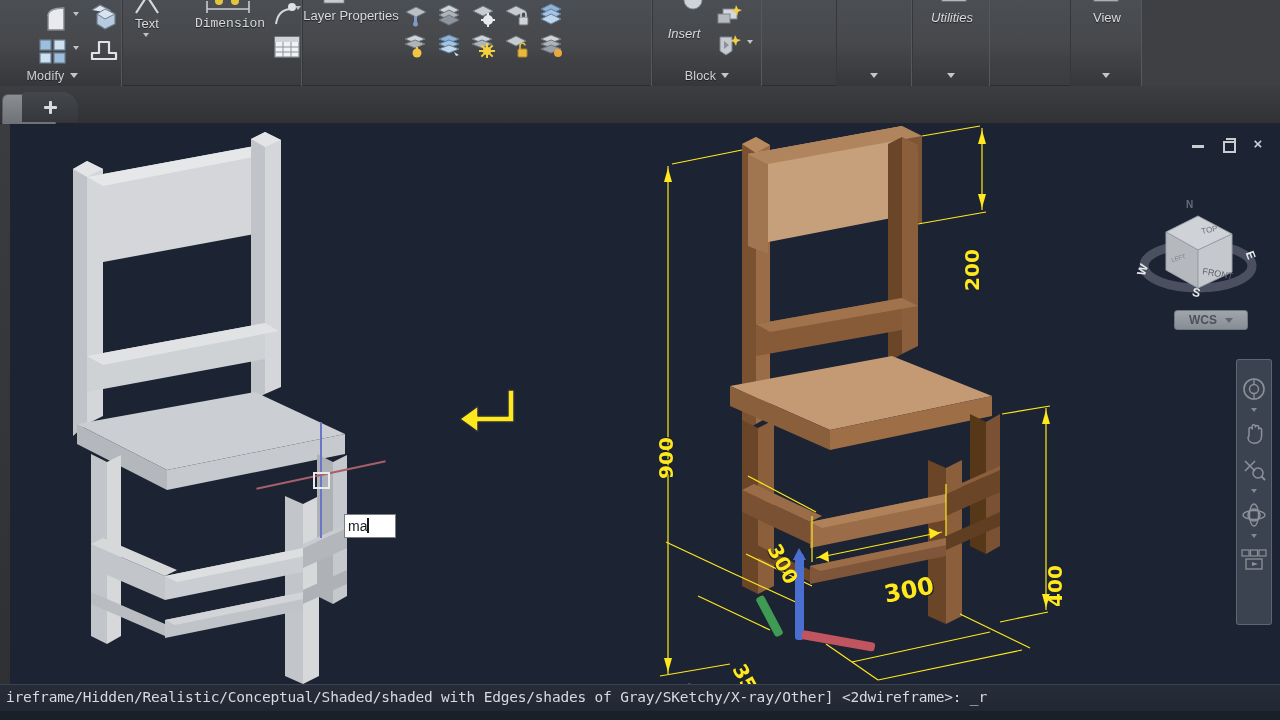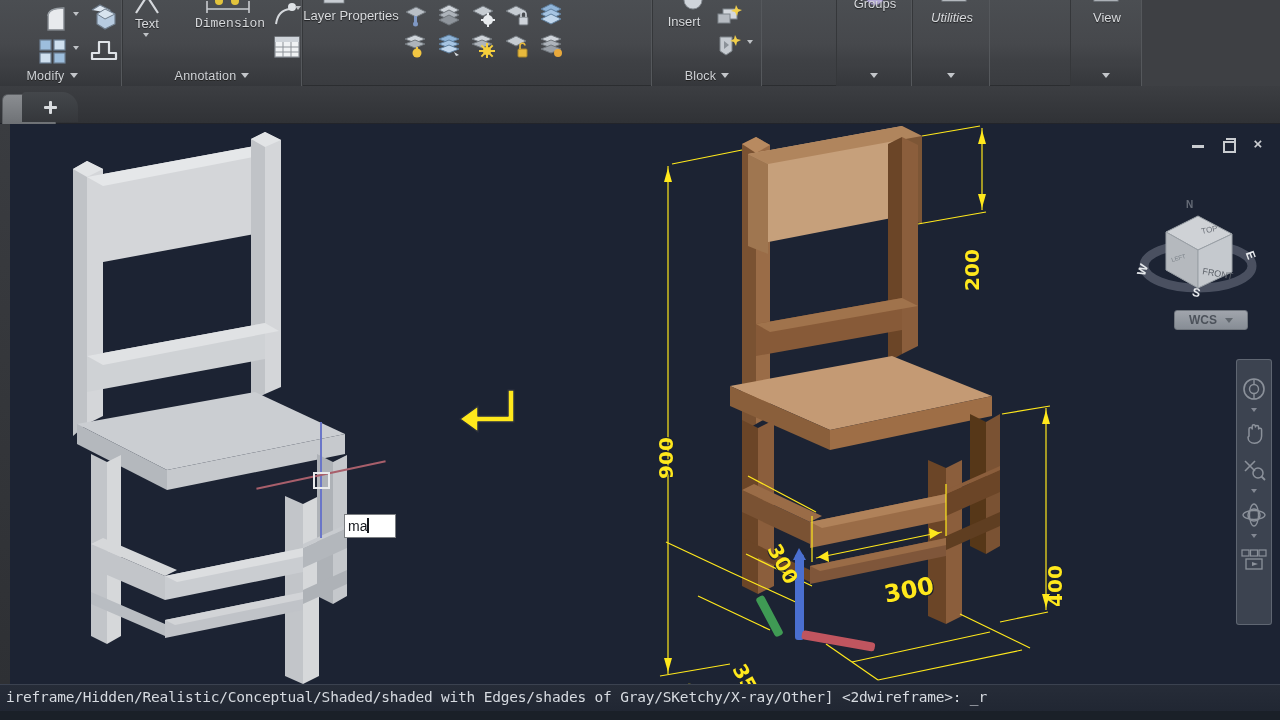--- a/index.html
+++ b/index.html
@@ -236,24 +236,20 @@
         <div class="iconcell" style="left:148px; top:32px; width:32px; height:30px;">
           <svg width="28" height="24" viewBox="0 0 28 24">
             <rect x="2" y="2" width="24" height="20" fill="#f0f2f4" stroke="#8d9298" stroke-width="1.2"></rect>
             <rect x="2" y="2" width="24" height="5" fill="#cfd4da"></rect>
             <line x1="10" y1="7" x2="10" y2="22" stroke="#8d9298" stroke-width="1"></line>
             <line x1="18" y1="7" x2="18" y2="22" stroke="#8d9298" stroke-width="1"></line>
             <line x1="2" y1="12" x2="26" y2="12" stroke="#8d9298" stroke-width="1"></line>
             <line x1="2" y1="17" x2="26" y2="17" stroke="#8d9298" stroke-width="1"></line>
           </svg>
         </div>
-      </div>
-      <div class="panel-title">
-        <span>Annotation</span>
-        <span class="caret"></span>
       </div>
     </div>
 
     <div class="panel" style="left:302px; width:350px;">
       <div class="panel-body">
         <div class="iconcell" style="left:8px; top:-8px; width:46px; height:30px;">
           <svg width="32" height="24" viewBox="0 0 32 24">
             <rect x="6" y="4" width="20" height="4" fill="#c8cdd3" stroke="#7c8288" stroke-width="0.8"></rect>
           </svg>
         </div>
@@ -349,21 +345,21 @@
       </div>
     </div>
 
     <div class="panel" style="left:652px; width:110px;">
       <div class="panel-body">
         <div class="iconcell" style="left:22px; top:-14px; width:36px; height:26px;">
           <svg width="28" height="22" viewBox="0 0 28 22">
               <circle cx="14" cy="12" r="9" fill="#cfd4da" stroke="#888e94" stroke-width="1"></circle>
             </svg>
         </div>
-        <div class="big-label" style="position:absolute; left:0px; top:14px; width:62px; ">Insert</div>
+        <div class="big-label" style="position:absolute; left:0px; top:26px; width:62px; font-style:italic;">Insert</div>
         <div class="iconcell" style="left:60px; top:2px; width:34px; height:28px;">
           <svg width="30" height="26" viewBox="0 0 30 26">
             <rect x="8" y="6" width="14" height="10" fill="#d4d8dd" stroke="#7f858b" stroke-width="1"></rect>
             <rect x="3" y="11" width="12" height="9" fill="#b6bbc1" stroke="#7f858b" stroke-width="1"></rect>
             <path d="M21 2 l2 4 l4 1 l-4 2 l-1 4 l-2 -4 l-4 -1 l4 -2 z" fill="#f2cf4a"></path>
           </svg>
         </div>
         <div class="iconcell" style="left:60px; top:32px; width:34px; height:28px;">
           <svg width="30" height="26" viewBox="0 0 30 26">
             <path d="M5 4 L17 4 L17 18 L11 22 L5 18 Z" fill="#c5cad0" stroke="#7c8288" stroke-width="1"></path>
@@ -376,28 +372,20 @@
         </div>
       </div>
       <div class="panel-title">
         <span>Block</span>
         <span class="caret"></span>
       </div>
     </div>
 
 
     <div class="panel" style="left:836px; width:76px;">
-      <div class="panel-body">
-        <div class="iconcell" style="left:20px; top:-18px; width:36px; height:26px;">
-          <svg width="28" height="22" viewBox="0 0 28 22">
-              <circle cx="14" cy="12" r="9" fill="#b4a9d6" stroke="#6f6795" stroke-width="1"></circle>
-            </svg>
-        </div>
-        <div class="big-label" style="position:absolute; left:0; top:-4px; width:76px;">Groups</div>
-      </div>
       <div class="panel-title">
         <span class="caret"></span>
       </div>
     </div>
 
     <div class="panel" style="left:912px; width:78px;">
       <div class="panel-body">
         <div class="iconcell" style="left:24px; top:-14px; width:34px; height:22px;">
           <svg width="28" height="16" viewBox="0 0 28 16">
             <rect x="2" y="3" width="24" height="9" fill="#dfe3e7" stroke="#868c92" stroke-width="1"></rect>

